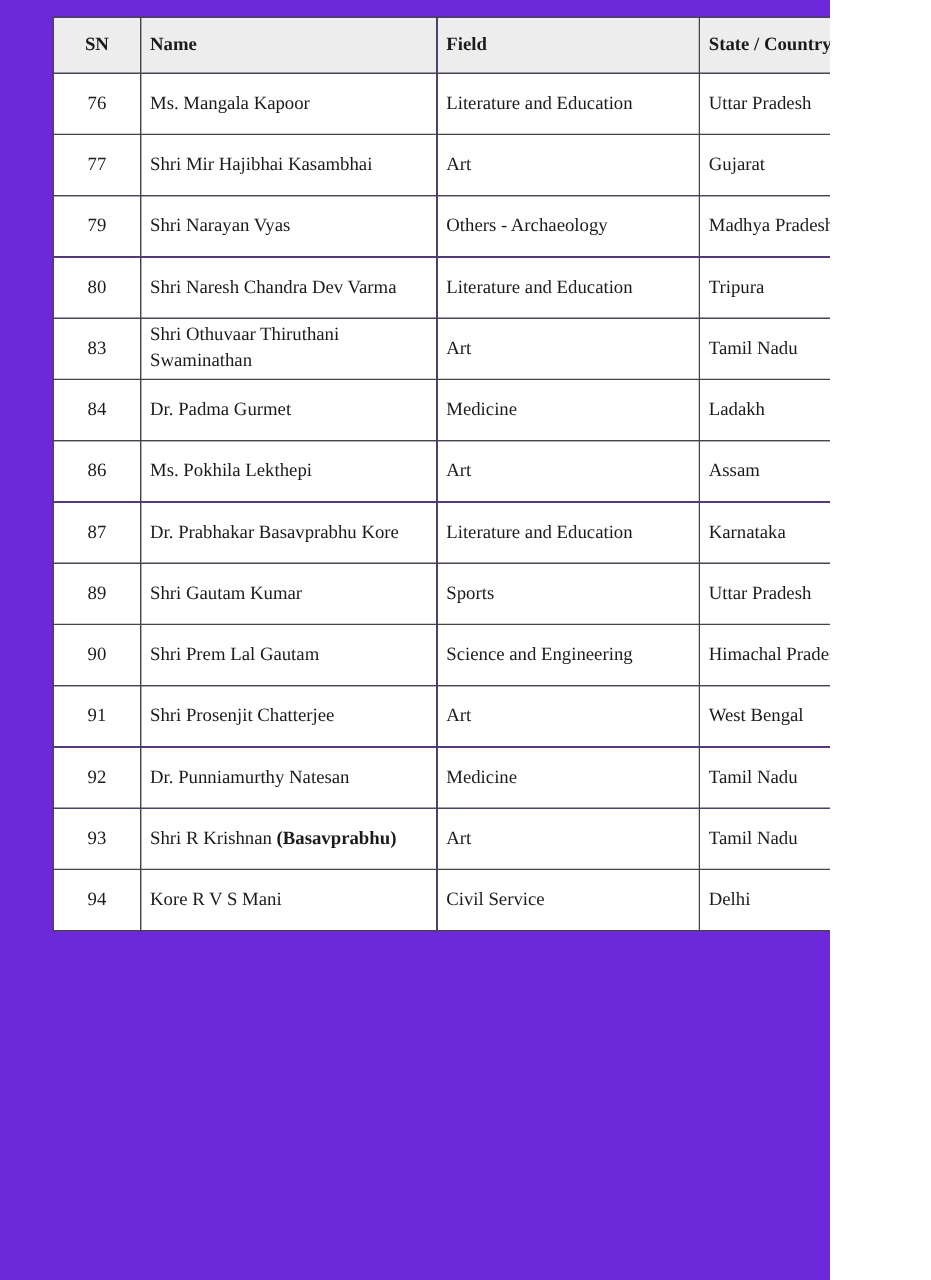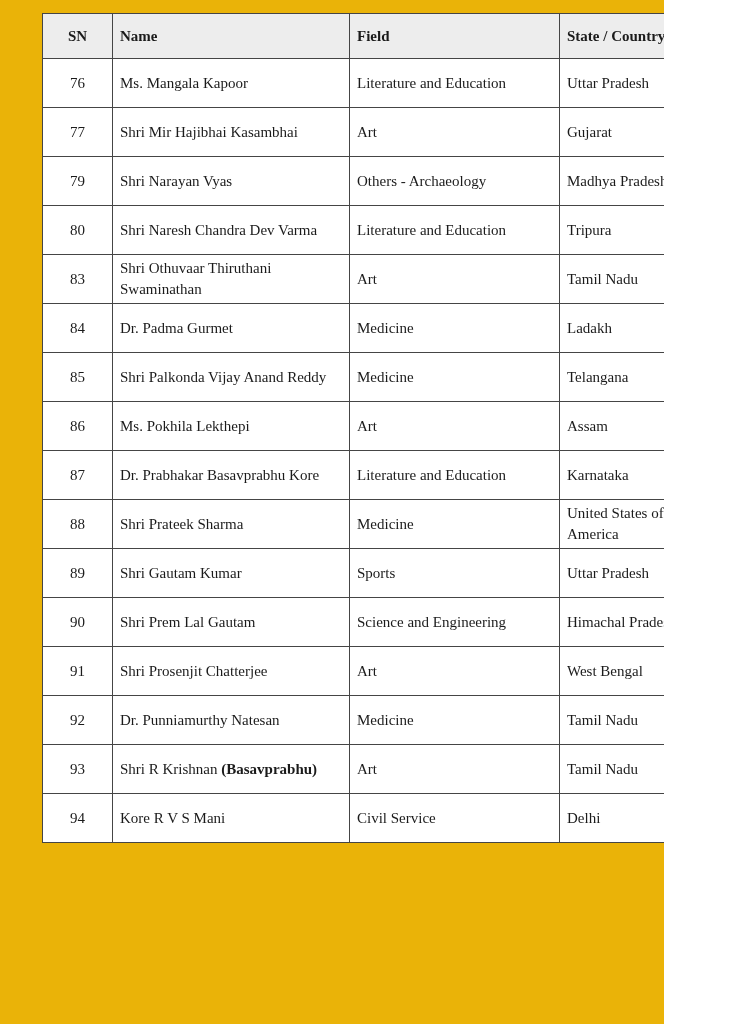--- a/index.html
+++ b/index.html
@@ -13,21 +13,21 @@
     -webkit-font-smoothing: antialiased;
   }
   :root {
     --border-color: #454545;
     --header-bg: #ededed;
   }
   .page {
     position: relative;
     width: 664px;
     height: 1024px;
-    background: #eab308;
+    background: #6d28d9;
     overflow: hidden;
   }
   table.awards {
     position: absolute;
     left: 42px;
     top: 13px;
     width: 675px;
     border-collapse: collapse;
     table-layout: fixed;
     font-size: 15px;
@@ -110,42 +110,30 @@
           <td>Art</td>
           <td>Tamil Nadu</td>
         </tr>
         <tr>
           <td class="sn">84</td>
           <td>Dr. Padma Gurmet</td>
           <td>Medicine</td>
           <td>Ladakh</td>
         </tr>
         <tr>
-          <td class="sn">85</td>
-          <td>Shri Palkonda Vijay Anand Reddy</td>
-          <td>Medicine</td>
-          <td>Telangana</td>
-        </tr>
-        <tr>
           <td class="sn">86</td>
           <td>Ms. Pokhila Lekthepi</td>
           <td>Art</td>
           <td>Assam</td>
         </tr>
         <tr>
           <td class="sn">87</td>
           <td>Dr. Prabhakar Basavprabhu Kore</td>
           <td>Literature and Education</td>
           <td>Karnataka</td>
-        </tr>
-        <tr>
-          <td class="sn">88</td>
-          <td>Shri Prateek Sharma</td>
-          <td>Medicine</td>
-          <td>United States of America</td>
         </tr>
         <tr>
           <td class="sn">89</td>
           <td>Shri Gautam Kumar</td>
           <td>Sports</td>
           <td>Uttar Pradesh</td>
         </tr>
         <tr>
           <td class="sn">90</td>
           <td>Shri Prem Lal Gautam</td>

